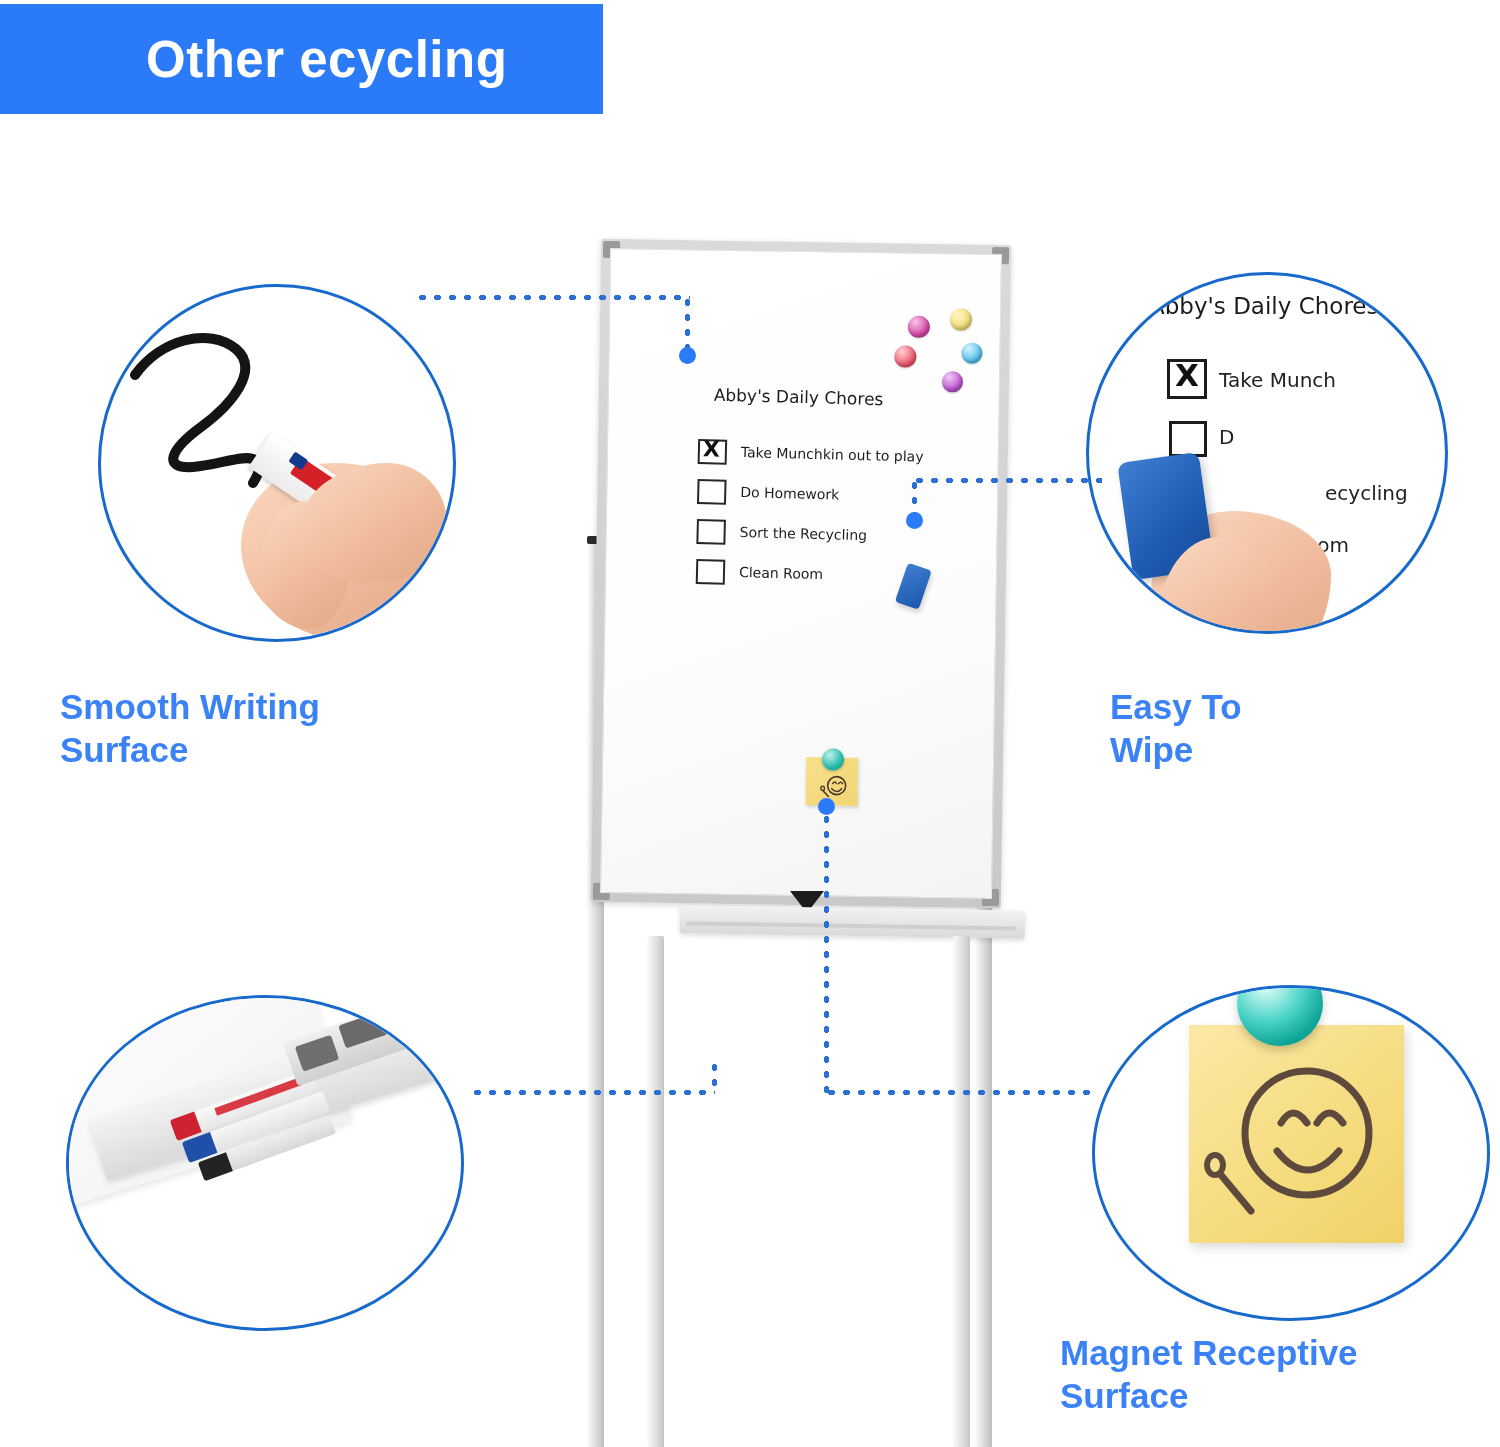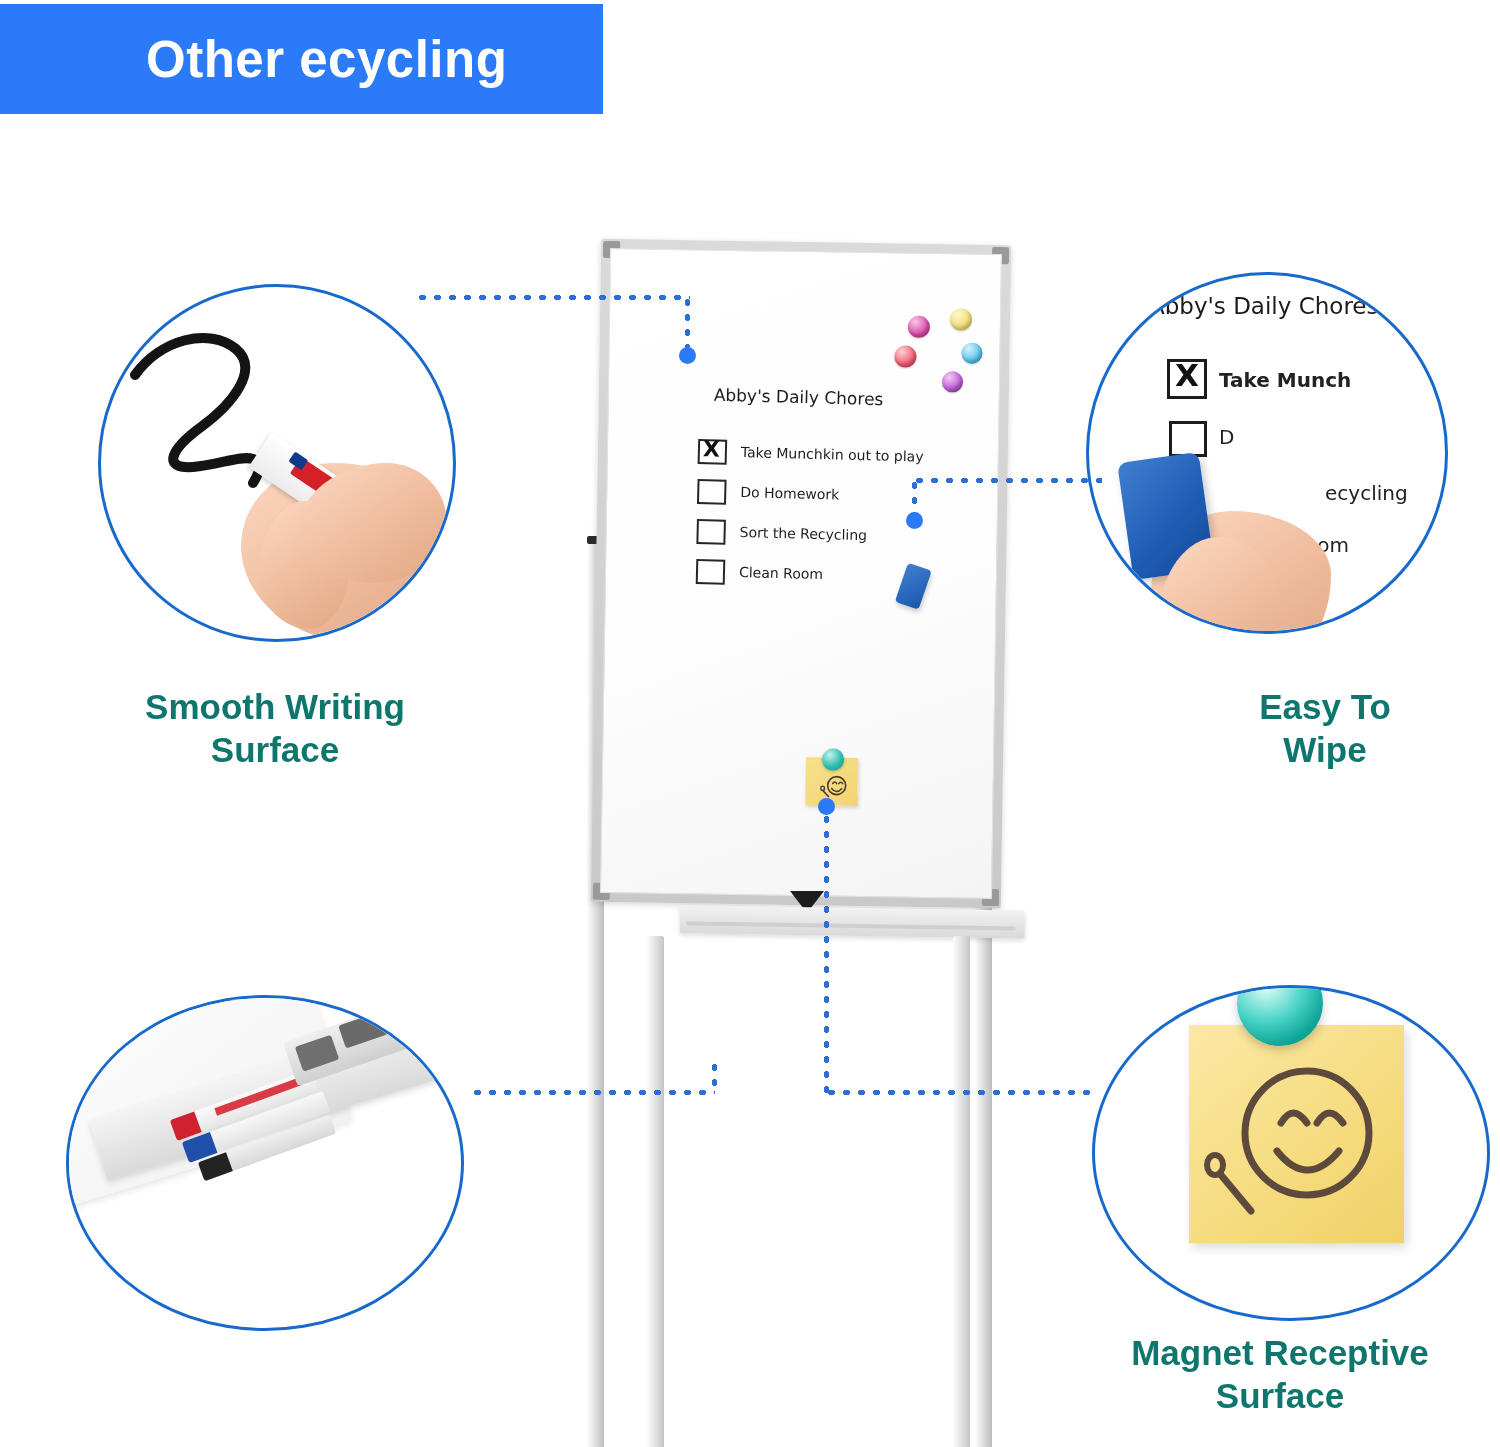--- a/index.html
+++ b/index.html
@@ -13,21 +13,21 @@
                 letter-spacing:.5px;}
 
   
   .circle{position:absolute;border-radius:50%;border:3px solid #1769CC;
           background:#ffffff;overflow:hidden;}
   .c-tl{left:98px;top:284px;width:352px;height:352px;}
   .c-tr{left:1086px;top:272px;width:356px;height:356px;}
   .c-bl{left:66px;top:995px;width:392px;height:330px;border-radius:50%;}
   .c-br{left:1092px;top:985px;width:392px;height:330px;border-radius:50%;}
 
-  .cap{position:absolute;text-align:center;color:#0f766e;font-weight:bold;
+  .cap{position:absolute;color:#3b82f6;font-weight:bold;
        font-size:35px;line-height:1.22;}
   .cap-tl{left:60px;top:686px;width:430px;}
   .cap-tr{left:1110px;top:686px;width:430px;}
   .cap-bl{left:60px;top:1332px;width:430px;}
   .cap-br{left:1060px;top:1332px;width:440px;}
 
   
   .board-wrap{position:absolute;left:585px;top:236px;width:435px;height:700px;}
   .board-frame{position:absolute;left:11px;top:6px;width:410px;height:663px;
       background:linear-gradient(180deg,#dadada,#c9c9c9);
@@ -132,21 +132,21 @@
 <div class="cap cap-tl">
   <div>Smooth Writing</div>
   <div>Surface</div>
 </div>
 
 <div class="circle c-tr">
   <div style="position:absolute;left:60px;top:18px;font-size:23px;color:#1b1b1b;font-family:'DejaVu Sans',sans-serif;white-space:nowrap;">Abby's Daily Chores</div>
   <div style="position:absolute;left:78px;top:84px;width:34px;height:34px;border:3px solid #1c1c1c;background:#fff;">
     <span style="position:absolute;left:5px;top:-5px;font-size:31px;font-weight:bold;color:#111;font-family:'DejaVu Sans',sans-serif;">X</span>
   </div>
-  <div style="position:absolute;left:130px;top:93px;font-size:20px;color:#222;font-family:'DejaVu Sans',sans-serif;white-space:nowrap;font-weight:bold;">Take Munch</div>
+  <div style="position:absolute;left:130px;top:93px;font-size:20px;color:#222;font-family:'DejaVu Sans',sans-serif;white-space:nowrap;">Take Munch</div>
   <div style="position:absolute;left:80px;top:146px;width:32px;height:30px;border:3px solid #1c1c1c;background:#fff;"></div>
   <div style="position:absolute;left:130px;top:150px;font-size:20px;color:#222;font-family:'DejaVu Sans',sans-serif;">D</div>
   <div style="position:absolute;left:236px;top:206px;font-size:20px;color:#222;font-family:'DejaVu Sans',sans-serif;">ecycling</div>
   <div style="position:absolute;left:184px;top:258px;font-size:20px;color:#222;font-family:'DejaVu Sans',sans-serif;">n Room</div>
   <div class="hand" style="left:62px;top:236px;width:180px;height:160px;border-radius:45% 55% 40% 60%/50% 40% 60% 50%;"></div>
   <div style="position:absolute;left:36px;top:182px;width:82px;height:118px;
               background:linear-gradient(140deg,#3f7fd1,#1d5bb3 60%,#174b95);
               border-radius:10px;transform:rotate(-8deg);box-shadow:3px 4px 8px rgba(0,0,0,.2);"></div>
   <div class="hand" style="left:70px;top:262px;width:120px;height:150px;border-radius:50% 50% 40% 60%/55% 45% 55% 45%;"></div>
 </div>

